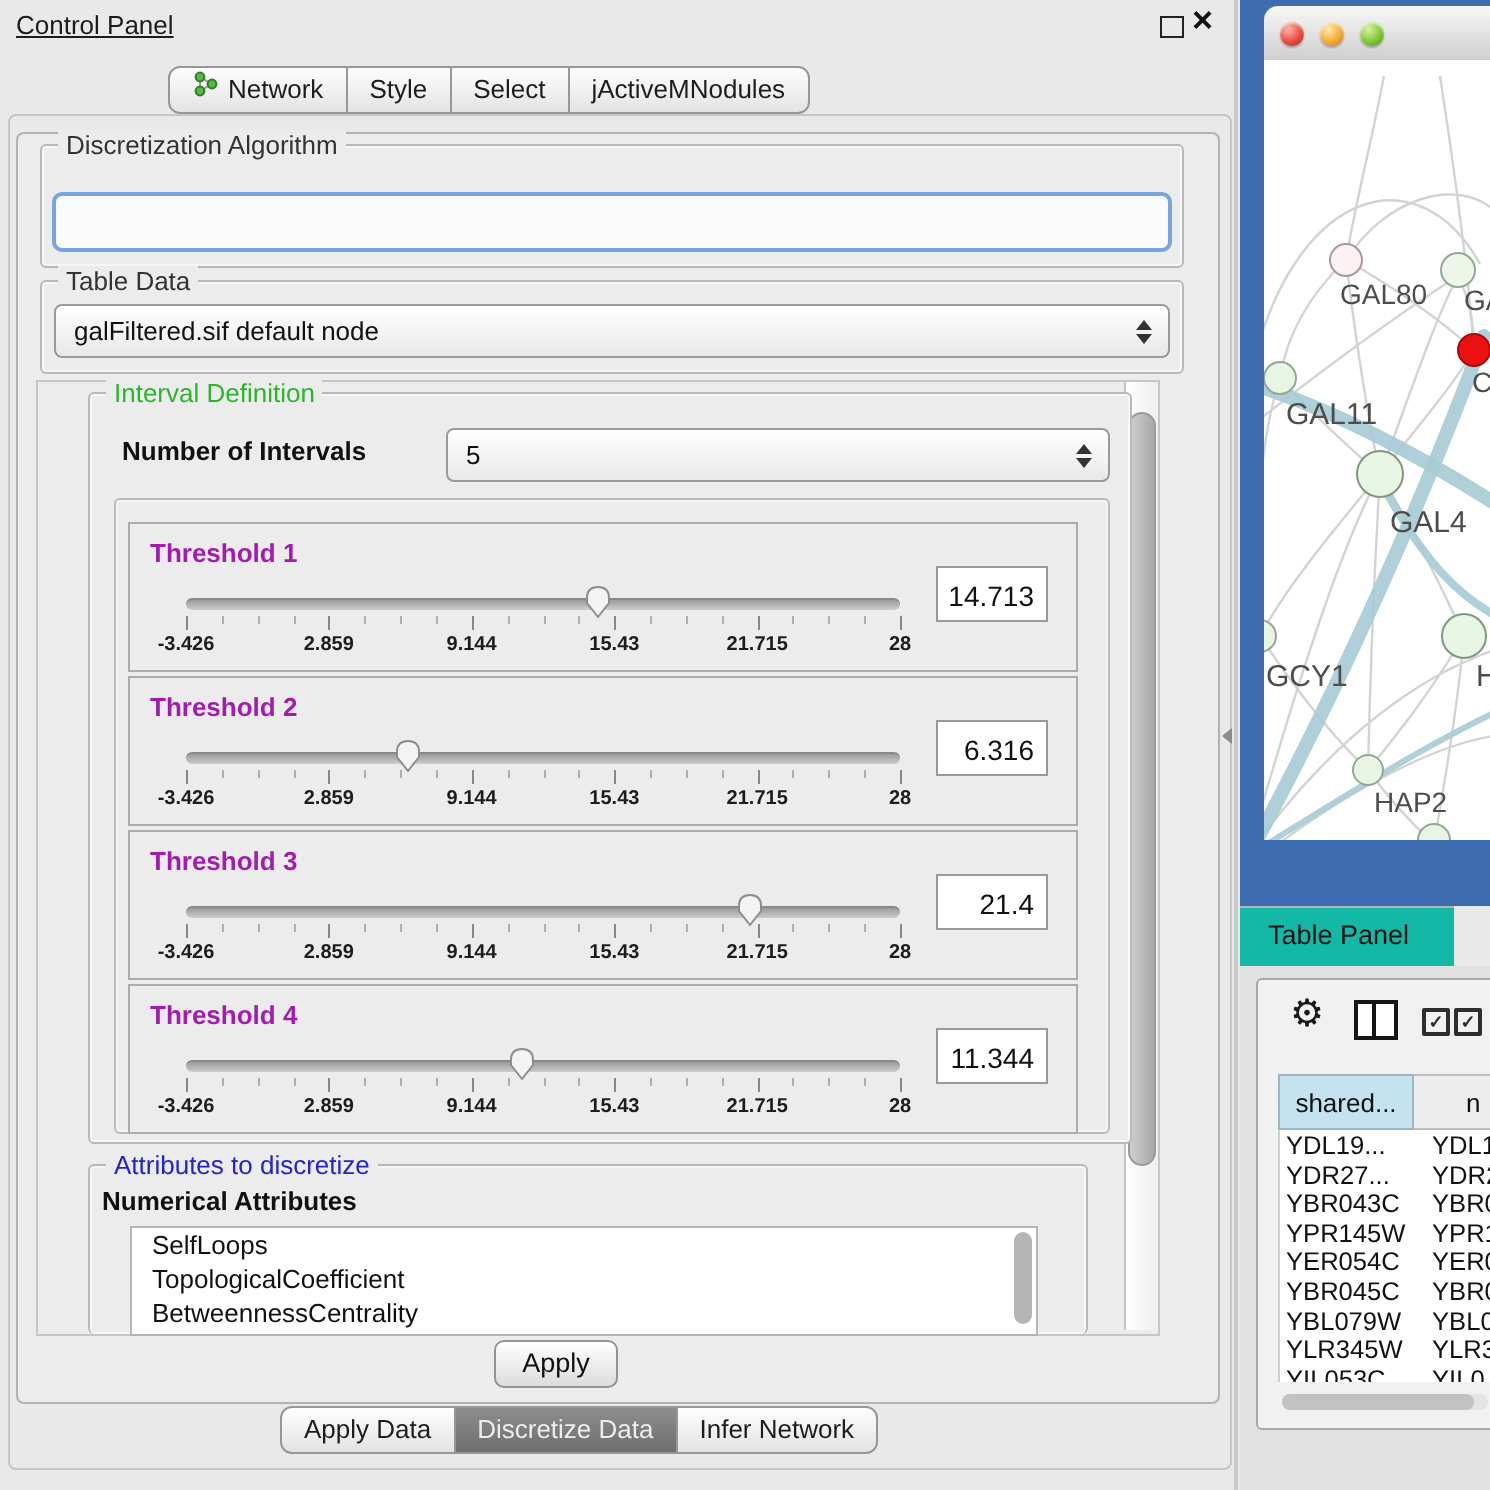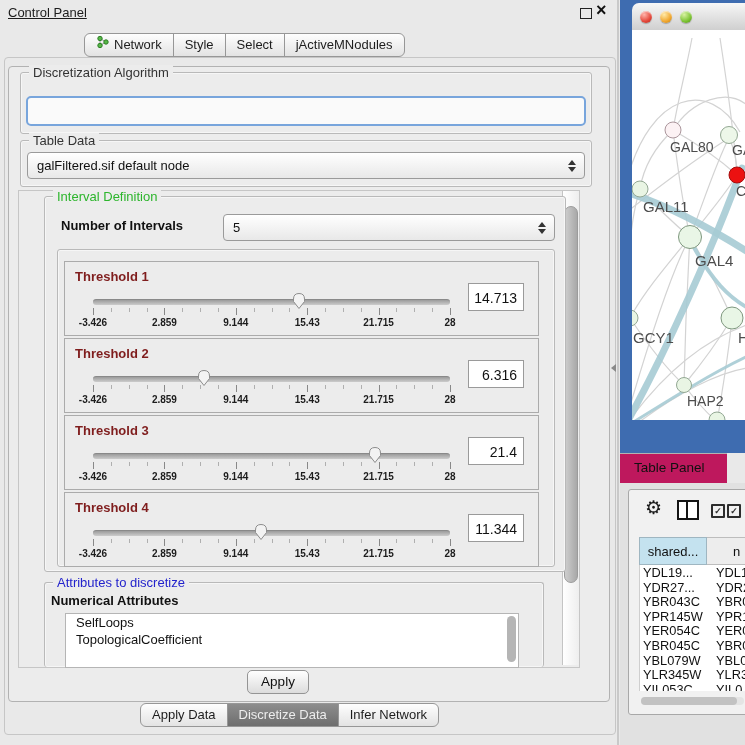--- a/index.html
+++ b/index.html
@@ -38,21 +38,21 @@
   .popup-hint{position:absolute;left:0;top:5px;width:472px;text-align:center;font-size:13px;color:#b3b3b3;}
   .popup-item1{position:absolute;left:2px;top:24px;font-size:13px;font-weight:bold;color:#000;}
   .popup-item2{position:absolute;left:2px;top:42px;font-size:13px;color:#000;}
   .algo-combo-frag{position:absolute;left:26px;top:96px;width:556px;height:26px;border:2px solid #78a5dc;border-radius:5px;background:#fafafa;z-index:5;}
   
   .viewport{position:absolute;left:18px;top:190px;width:560px;height:476px;border:1px solid #c6c6c6;background:#ececec;}
   .vsb-track{position:absolute;right:0;top:0;width:16px;height:474px;background:linear-gradient(to right,#ffffff,#eeeeee);border-left:1px solid #c4c4c4;}
   .vsb-thumb{position:absolute;left:1px;top:15px;width:12px;height:375px;background:linear-gradient(to right,#cecece,#a8a8a8);border:1px solid #9b9b9b;border-radius:7px;}
   
   .thr-panel{position:relative;width:473px;height:73px;border:1px solid #ababab;background:#ececec;margin-bottom:2px;}
-  .thr-label{position:absolute;left:10px;top:7px;font-size:13px;font-weight:bold;color:#7f1d1d;}
+  .thr-label{position:absolute;left:10px;top:7px;font-size:13px;font-weight:bold;color:#a21caf;}
   .slider{position:absolute;left:28px;top:28px;width:357px;height:42px;}
   .track{position:absolute;left:0;top:9px;width:100%;height:5px;background:linear-gradient(#9b9b9b,#cccccc);border-radius:3px;border-top:1px solid #898989;}
   .thumb{position:absolute;top:2px;width:16px;height:18px;}
   .tick{position:absolute;width:1px;background:#7d7d7d;}
   .ticklabel{position:absolute;top:27px;transform:translateX(-50%);font-size:10px;font-weight:bold;color:#1d1d1d;white-space:nowrap;}
   .valuebox{position:absolute;right:14px;top:21px;width:56px;height:28px;background:#fff;border:1px solid #9a9a9a;font-size:14px;color:#111;text-align:right;line-height:28px;padding-right:6px;box-sizing:border-box;}
   
   .attr-sub{position:absolute;left:6px;top:10px;font-size:13px;font-weight:bold;color:#111;}
   .attr-list{position:absolute;left:20px;top:30px;width:452px;height:53px;background:#fff;border:1px solid #b5b5b5;overflow:hidden;}
   .attr-item{font-size:13px;color:#111;line-height:17px;padding-left:10px;white-space:nowrap;}
@@ -60,21 +60,21 @@
   .apply-btn{position:absolute;left:247px;top:670px;width:60px;height:22px;background:linear-gradient(#ffffff,#dcdcdc);border:1px solid #949494;border-radius:5px;font-size:13.5px;color:#111;text-align:center;line-height:21px;}
   
   .blue-frame{position:absolute;left:620px;top:0;width:125px;height:453px;background:#3e6cb0;}
   .net-titlebar{position:absolute;left:632px;top:3px;width:113px;height:27px;background:linear-gradient(#f7f7f7,#cfcfcf);border-bottom:1px solid #9a9a9a;border-radius:7px 0 0 0;}
   .light{position:absolute;top:8px;width:12px;height:12px;border-radius:50%;box-shadow:inset 0 1px 1px rgba(255,255,255,.6),0 1px 1px rgba(0,0,0,.25);}
   .light.red{left:8px;background:radial-gradient(circle at 35% 30%,#ffb4ab,#e4473a 60%,#a82a1f);}
   .light.yellow{left:28px;background:radial-gradient(circle at 35% 30%,#ffeaa9,#f0a72f 60%,#bb7a10);}
   .light.green{left:48px;background:radial-gradient(circle at 35% 30%,#d8f2a2,#7cc333 60%,#4a8a11);}
   .net-canvas{position:absolute;left:632px;top:30px;width:113px;height:390px;background:#ffffff;overflow:hidden;}
   
-  .tp-header{position:absolute;left:620px;top:453px;width:107px;height:29px;background:#be185d;border-top:1px solid #b3b3b3;border-bottom:1px solid #cfcfcf;}
+  .tp-header{position:absolute;left:620px;top:453px;width:107px;height:29px;background:#14b8a6;border-top:1px solid #b3b3b3;border-bottom:1px solid #cfcfcf;}
   .tp-title{position:absolute;left:14px;top:6px;font-size:13.5px;color:#111;}
   .tp-bg{position:absolute;left:620px;top:483px;width:125px;height:262px;background:#e1e1e1;}
   .tp-inner{position:absolute;left:628px;top:489px;width:120px;height:224px;background:#f1f1f1;border:1px solid #a8a8a8;border-radius:3px 0 0 3px;}
   .gear{position:absolute;left:16px;top:8px;font-size:19px;color:#1a1a1a;line-height:20px;}
   .split-icon{position:absolute;left:48px;top:10px;width:18px;height:16px;border:2px solid #141414;background:#fff;}
   .split-icon:after{content:"";position:absolute;left:7px;top:0;width:2px;height:16px;background:#141414;}
   .cb-icon{position:absolute;top:14px;width:10px;height:10px;border:2px solid #2d2d2d;border-radius:1px;font-size:9px;line-height:10px;text-align:center;color:#2d2d2d;font-weight:bold;}
   .tbl{position:absolute;left:10px;top:47px;right:0;}
   .tbl-head{display:flex;height:28px;}
   .th{font-size:13px;color:#111;border:1px solid #9fb6c1;box-sizing:border-box;display:flex;align-items:center;justify-content:center;}
@@ -302,20 +302,21 @@
     </div>
   </div>
 
   <div class="group" style="left:44px;top:582px;width:498px;height:84px;border-bottom:none;">
     <div class="group-title gt-blue">Attributes to discretize</div>
     <div class="attr-sub">Numerical Attributes</div>
     <div class="attr-list">
       <div id="attr-items">
           <div class="attr-item">SelfLoops</div>
           <div class="attr-item">TopologicalCoefficient</div>
+          <div class="attr-item">BetweennessCentrality</div>
         </div>
       <div class="attr-sb"></div>
     </div>
   </div>
 
   <div class="apply-btn">Apply</div>
 
   <div class="tabrow" style="left:140px;top:703px;" id="bottom-tabs">
       <div class="tab">
         <span>Apply Data</span>

